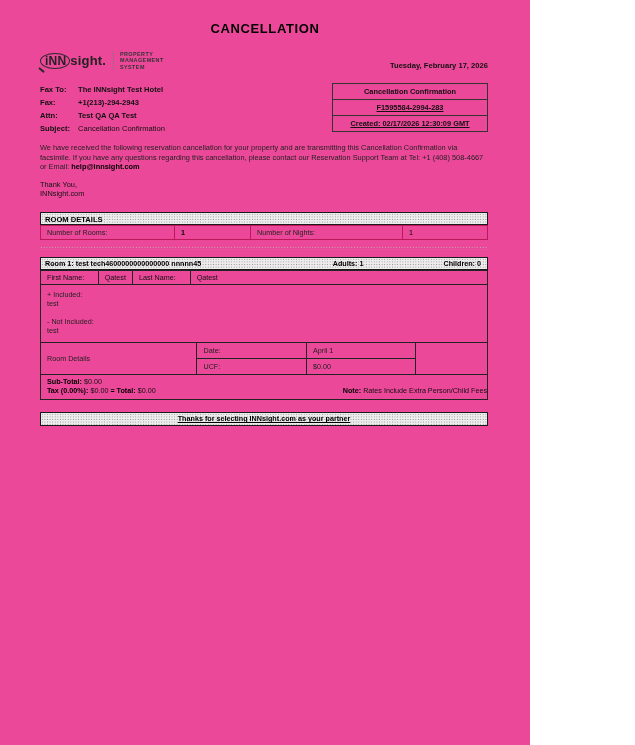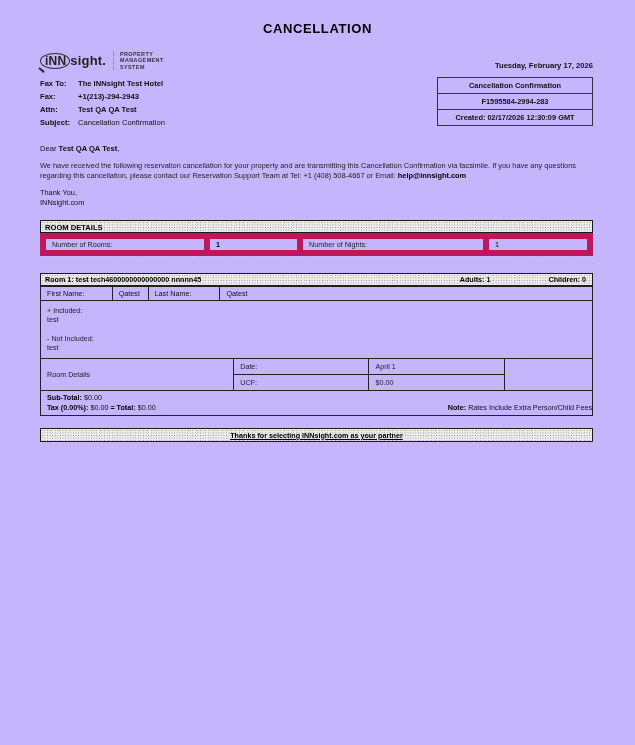--- a/index.html
+++ b/index.html
@@ -1,18 +1,18 @@
 <!DOCTYPE html>
 <html><head>
 <meta charset="utf-8">
 <style>
   * { margin:0; padding:0; box-sizing:border-box; }
   html,body { background:#ffffff; }
   .page {
-    width:635px; height:745px; background:#c4b5fd; position:relative;
+    width:530px; height:745px; background:#ec4899; position:relative;
     font-family:"Liberation Sans", sans-serif; color:#111; overflow:hidden;
   }
   .content { padding:0 42px 0 40px; }
 
   
   .doc-title {
     padding-top:21px; text-align:center; font-size:13px; font-weight:bold;
     letter-spacing:0.6px; color:#000;
   }
 
@@ -30,29 +30,29 @@
   }
   .logo-rest { font-size:13px; letter-spacing:0.2px; }
   .logo-dot { font-size:13px; }
   .logo-tagline {
     border-left:1px dotted #777; padding-left:6px; font-size:5.4px; line-height:6.4px;
     letter-spacing:0.45px; color:#333; font-weight:bold;
   }
   .header-date { font-size:7.6px; font-weight:bold; margin-top:10px; }
 
   
-  .fax-conf-row { display:flex; justify-content:space-between; align-items:flex-start; margin-top:7px; }
+  .fax-conf-row { display:flex; justify-content:space-between; align-items:flex-start; margin-top:13px; }
   .fax-block { font-size:7.6px; line-height:13px; }
   .fax-row { display:flex; }
   .fax-label { font-weight:bold; width:38px; flex:0 0 38px; }
   .fax-value { font-weight:bold; }
   .fax-value.regular { font-weight:normal; }
   .conf-box { width:156px; border:1.5px solid #333; text-align:center; font-size:7.4px; font-weight:bold; }
   .conf-box .conf-row { padding:3px 2px; }
-  .conf-box .conf-row + .conf-row { border-top:1px solid #333; }
+  .conf-box .conf-row + .conf-row { border-top:1px solid #333;text-decoration:underline; }
 
   
   .salutation { margin-top:15px; font-size:7.6px; }
   .salutation b { font-weight:bold; }
   .letter-body { margin-top:8px; font-size:7.4px; line-height:9.6px; color:#222; }
   .letter-body b { color:#000; }
   .closing { margin-top:8px; font-size:7.4px; line-height:9.4px; }
 
   
   .halftone {
@@ -62,39 +62,39 @@
     border:1px solid #1a1a1a;
   }
   .section-bar {
     margin-top:13px; height:13px; line-height:11px; font-size:7.6px; font-weight:bold;
     padding:1px 0 0 4px; color:#000;
   }
 
   
   table { border-collapse:collapse; width:100%; }
   .details-table td {
-    border:6px solid #be185d; height:14px; font-size:7.2px; padding:1px 4px 1px 6px; color:#222;margin-left:43px;
+    border:1px solid #be185d; height:14px; font-size:7.2px; padding:1px 4px 1px 6px; color:#222;margin-left:43px;
   }
   .details-table .val { font-weight:bold; color:#000; }
   .details-table .c1 { width:30%; } .details-table .c2 { width:17%; }
   .details-table .c3 { width:34%; } .details-table .c4 { width:19%; }
   .details-table .plain { font-weight:normal; }
 
   .dotted-sep {
     margin-top:6px; height:4px;
     background-image:radial-gradient(circle, #b5b5b5 0.6px, rgba(0,0,0,0) 0.8px);
     background-size:2.8px 2.8px;
   }
 
   
   .room-header {
     margin-top:7px; height:13px; display:flex; align-items:center;
     font-size:7.2px; font-weight:bold; padding:0 6px 0 4px; color:#000;
   }
-  .room-header .adults { margin-left:auto; margin-right:58px;padding-left:40px; }
+  .room-header .adults { margin-left:auto; margin-right:80px;padding-left:40px; }
   .guest-table td { border:1px solid #222; height:14px; font-size:7.2px; padding:1px 6px; }
   .guest-table .g1 { width:13%; } .guest-table .g2 { width:6.5%; }
   .guest-table .g3 { width:13%; } .guest-table .g4 { width:67.5%; }
   .included-box {
     border-left:1px solid #222; border-right:1px solid #222;
     font-size:7.2px; line-height:9.2px; padding:5px 6px 6px 6px; min-height:55px; color:#222;
   }
   .included-box .gap { height:9px; }
   .pricing-table td { border:1px solid #222; font-size:7.2px; padding:1px 6px; height:16px; color:#222; }
   .pricing-table .p1 { width:35%; } .pricing-table .p2 { width:24.5%; }
@@ -155,21 +155,20 @@
           <span class="fax-value regular">Cancellation Confirmation</span>
         </div>
       </div>
       <div class="conf-box">
         <div class="conf-row">Cancellation Confirmation</div>
         <div class="conf-row">F1595584-2994-283</div>
         <div class="conf-row">Created: 02/17/2026 12:30:09 GMT</div>
       </div>
     </div>
 
-    <div class="salutation"><span>Dear </span><b>Test QA QA Test</b><span>,</span></div>
 
     <div class="letter-body"><span>We have received the following reservation cancellation for your property and are transmitting this Cancellation Confirmation via facsimile. If you have any questions regarding this cancellation, please contact our Reservation Support Team at Tel: +1 (408) 508-4667 or Email: </span><b>help@innsight.com</b></div>
 
     <div class="closing">
       <div>Thank You,</div>
       <div>INNsight.com</div>
     </div>
 
     <div class="halftone section-bar">ROOM DETAILS</div>
 

